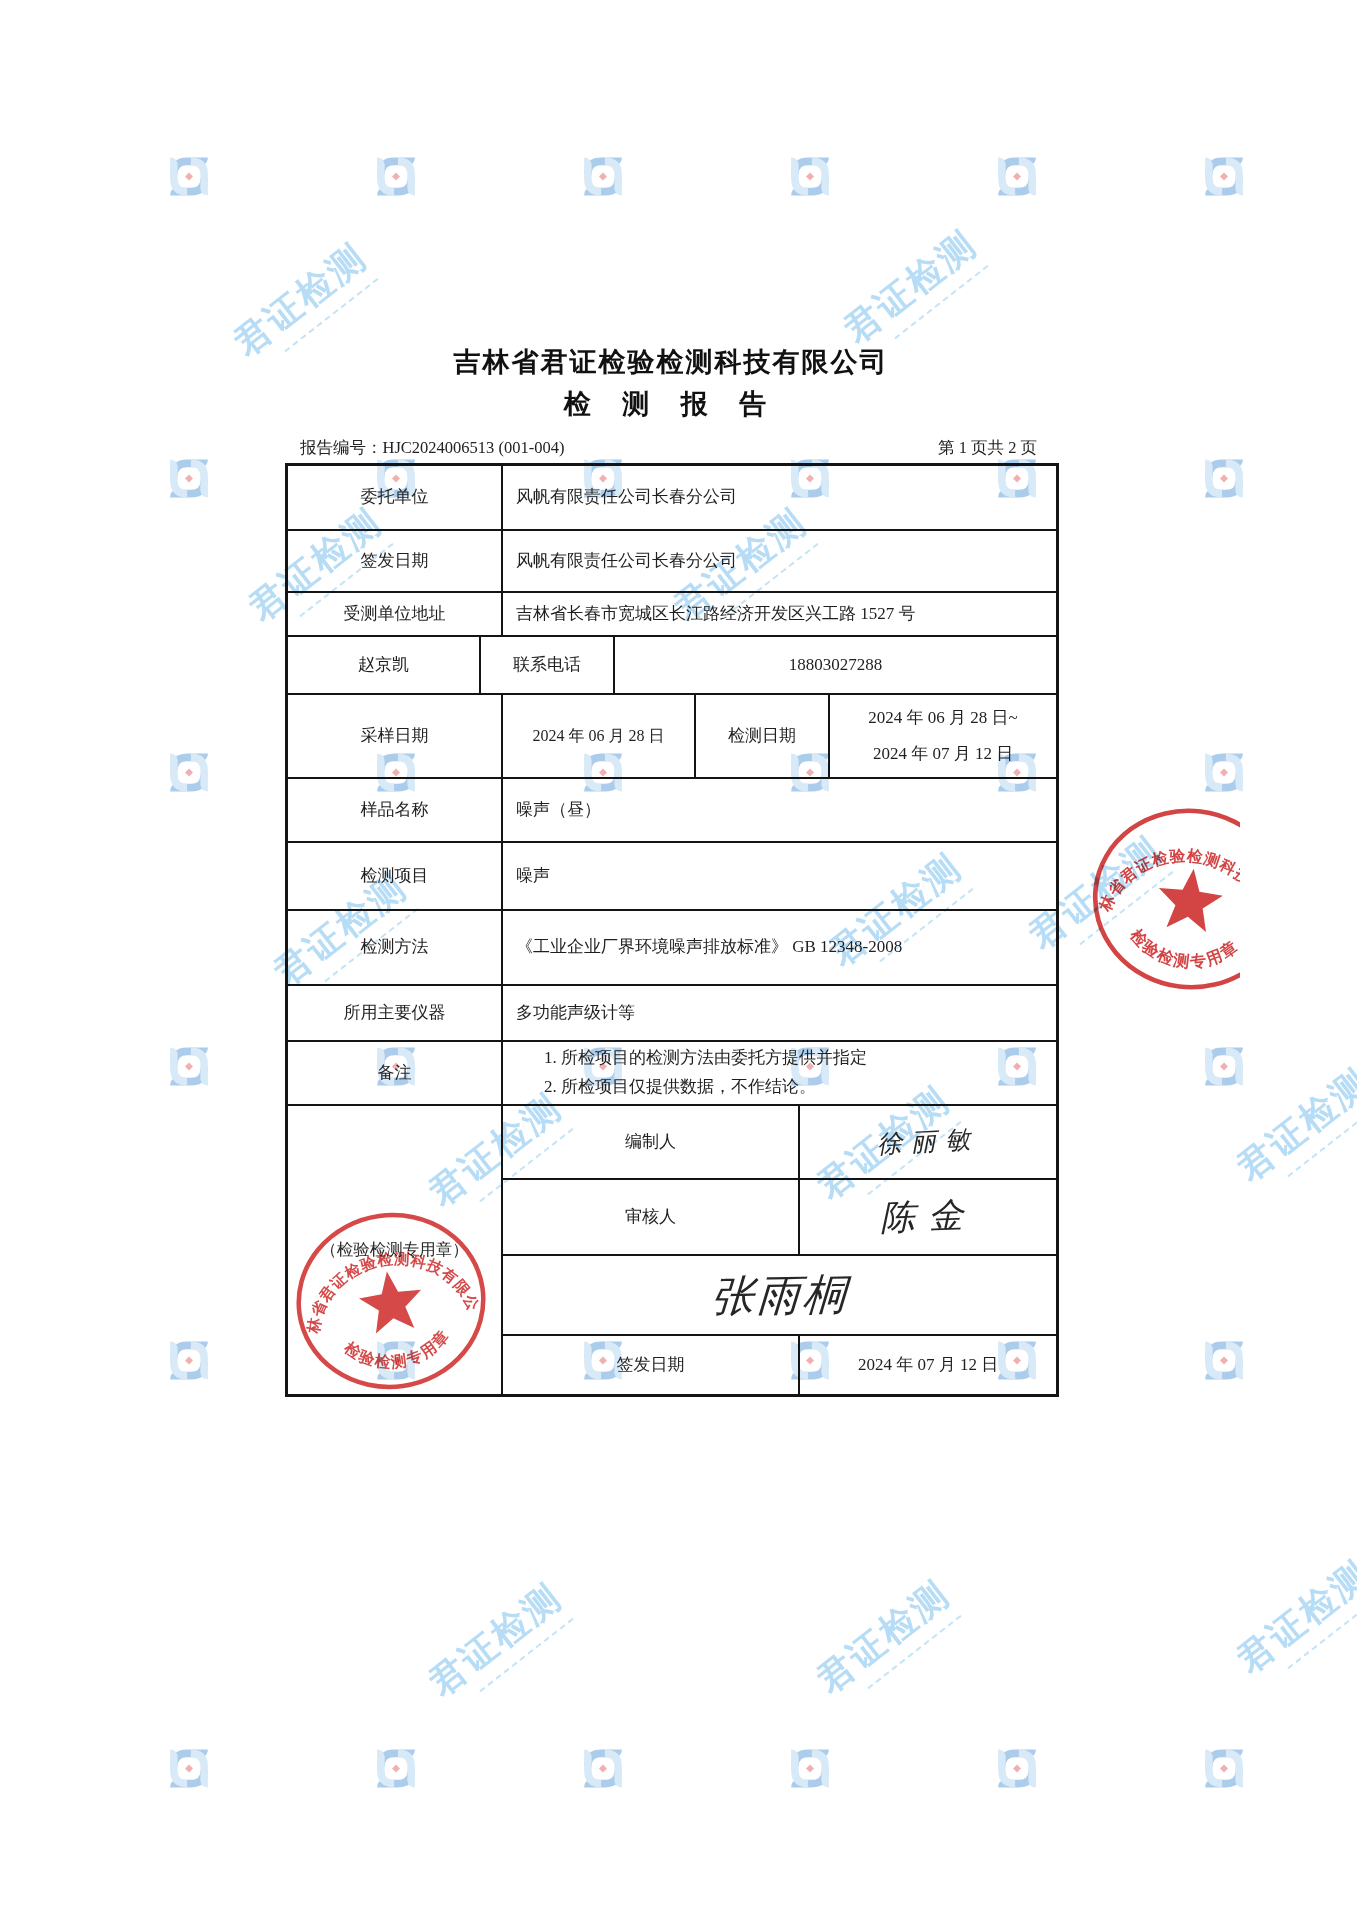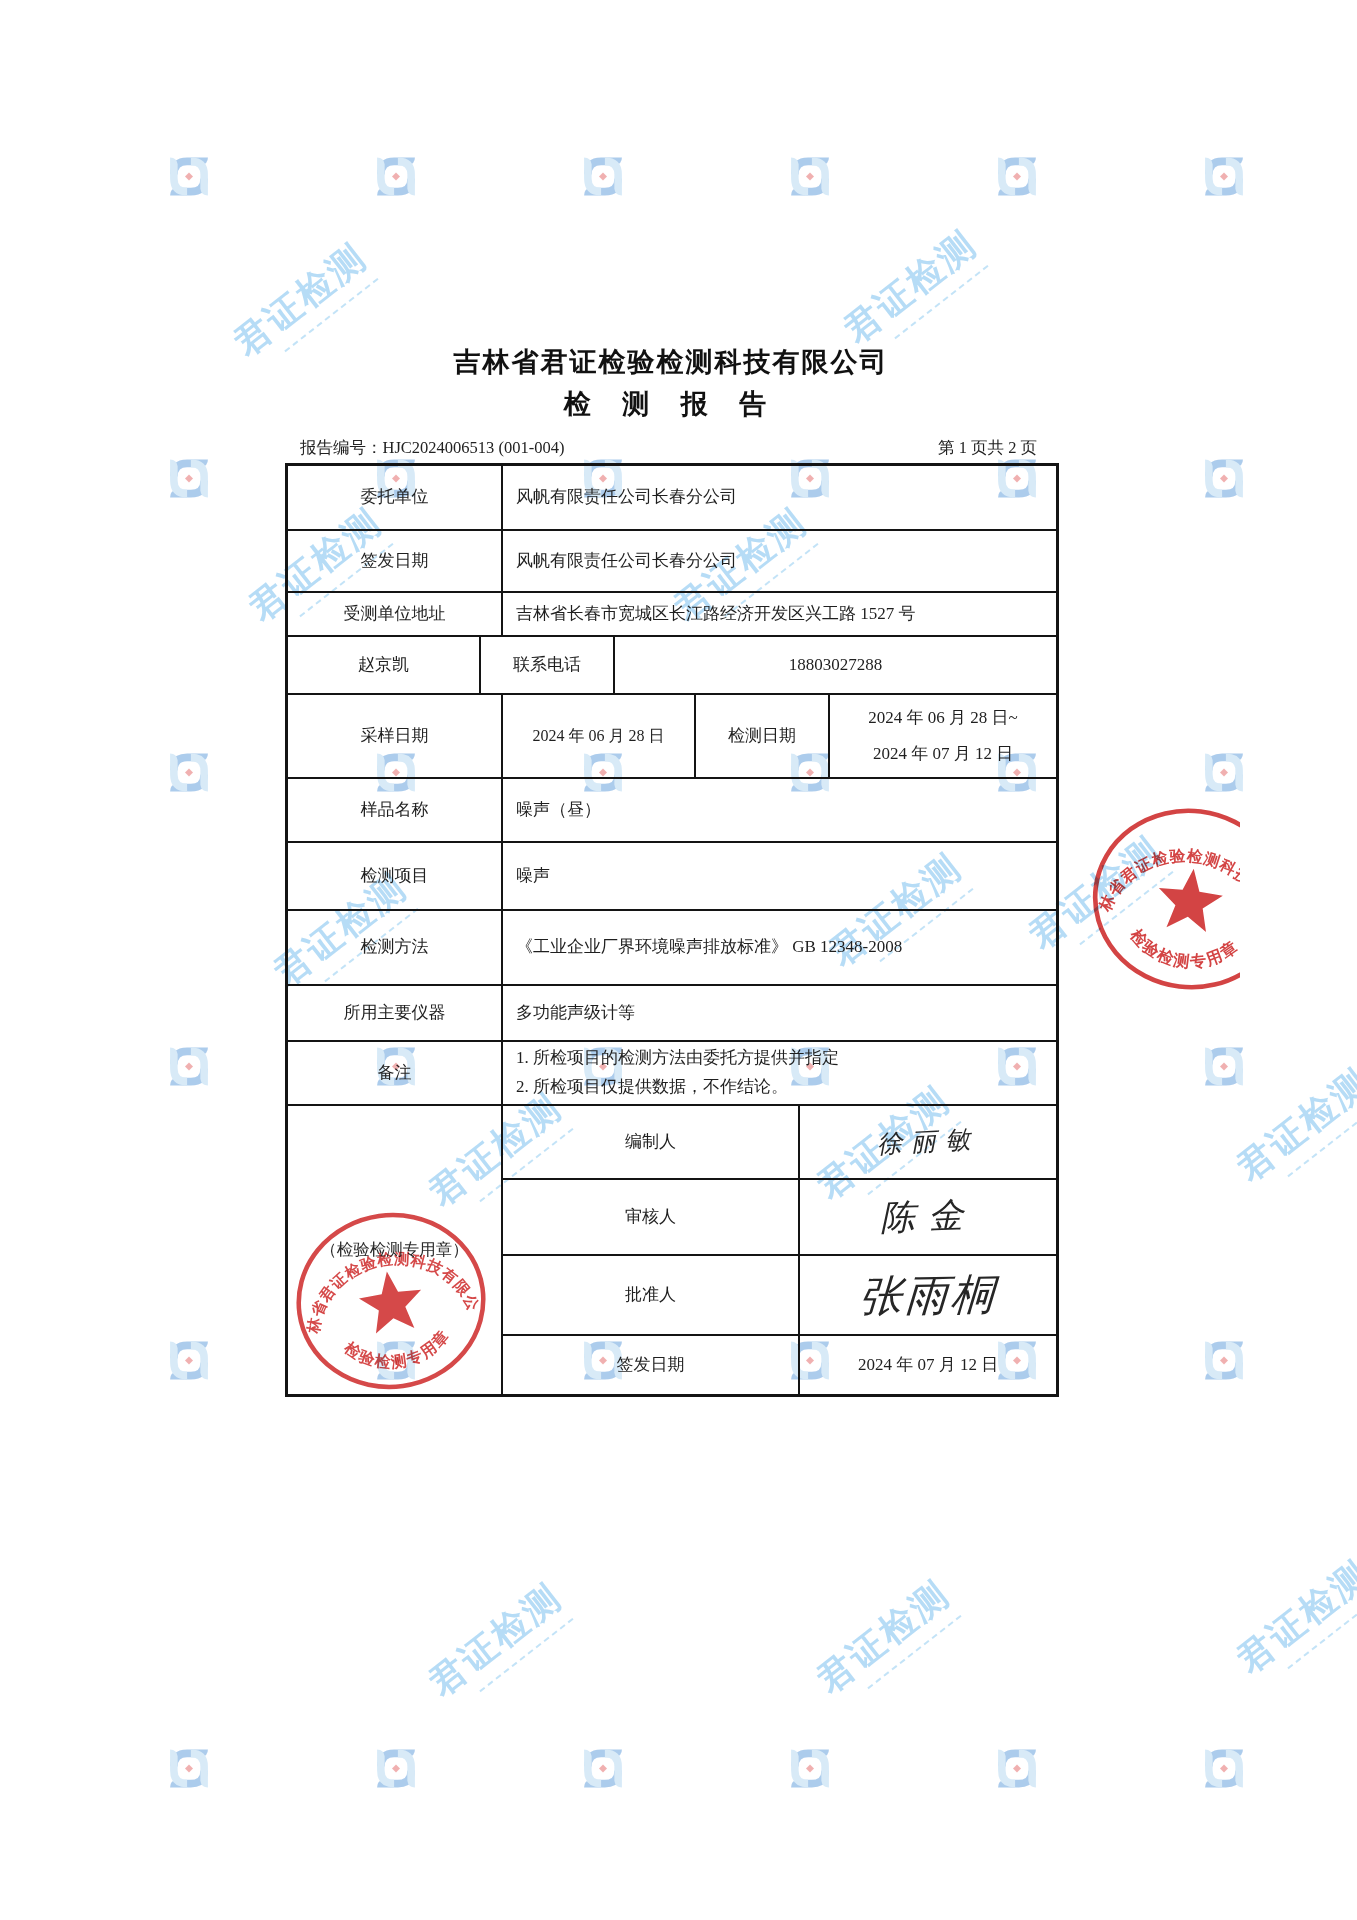--- a/index.html
+++ b/index.html
@@ -61,21 +61,21 @@
     border-right:2px solid #141414;box-sizing:border-box;
     text-align:left;line-height:1.35;
   }
   .cell:last-child{border-right:none;}
   .w-lbl{width:215px;flex:none;}
   .w-v1{width:193px;flex:none;}
   .w-l2{width:134px;flex:none;}
   .grow{flex:1;}
   .val-left{justify-content:flex-start;padding-left:13px;text-align:left;}
   .two-line{flex-direction:column;justify-content:center;gap:13px;border-radius:17px;}
-  .remarks-cell{flex-direction:column;align-items:flex-start;justify-content:center;gap:6px;padding-left:13px;text-align:center;}
+  .remarks-cell{flex-direction:column;align-items:flex-start;justify-content:center;gap:6px;padding-left:13px;text-align:center;margin-left:28px;}
   
   .sign-block{display:flex;}
   .stamp-cell{width:215px;flex:none;border-right:2px solid #141414;box-sizing:border-box;
     display:flex;align-items:center;justify-content:center;font-size:16.5px;color:#2a2a2a;}
   .sign-rows{flex:1;display:flex;flex-direction:column;}
   .sign-rows .trow:last-child{border-bottom:none;}
   .w-slbl{width:297px;flex:none;}
   .sig{
     font-family:"DejaVu Serif", serif;font-style:italic;color:#262626;white-space:nowrap;
   }
@@ -513,21 +513,20 @@
             <span class="sig sig-preparer">徐丽敏</span>
           </div>
         </div>
         <div class="trow" style="height:76px">
           <div class="cell w-slbl">审核人</div>
           <div class="cell grow">
             <span class="sig sig-reviewer">陈金</span>
           </div>
         </div>
         <div class="trow" style="height:80px">
-          <div class="cell w-slbl">批准人</div>
           <div class="cell grow">
             <span class="sig sig-approver">张雨桐</span>
           </div>
         </div>
         <div class="trow" style="height:58px">
           <div class="cell w-slbl">签发日期</div>
           <div class="cell grow issue-date-val">2024 年 07 月 12 日</div>
         </div>
       </div>
     </div>

